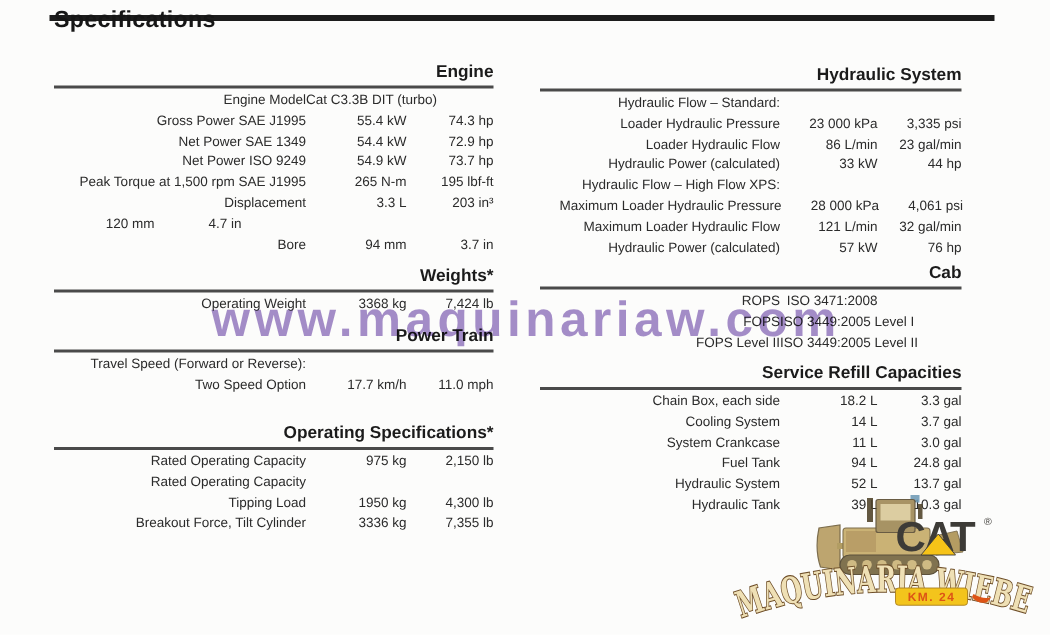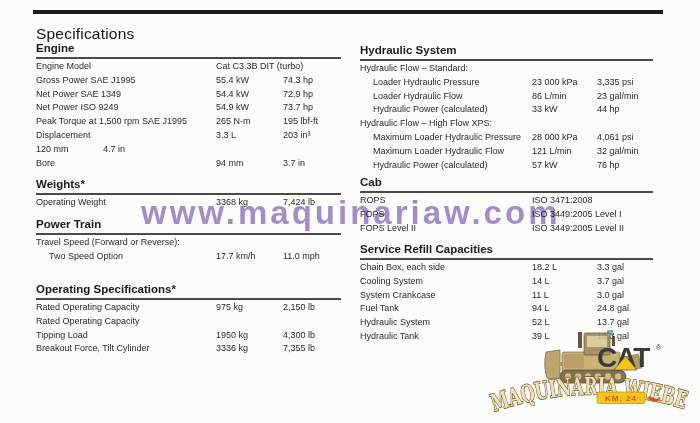--- a/index.html
+++ b/index.html
@@ -5,25 +5,25 @@
   * { margin:0; padding:0; box-sizing:border-box; }
   html,body { width:700px; height:423px; }
   body {
     position:relative;
     background:#fcfcfb;
     font-family:"Liberation Sans", sans-serif;
     color:#262626;
     overflow:hidden;
   }
   #topbar { position:absolute; left:33px; top:10px; width:630px; height:4px; background:#1c1c1c; }
-  #title  { position:absolute; left:36px; top:25px; font-size:15.5px; font-weight:normal; color:#161616; letter-spacing:.2px; }
+  #title  { position:absolute; left:36px; top:5px; font-size:15.5px; font-weight:bold; color:#161616; letter-spacing:.2px; }
   .col { position:absolute; top:0; height:423px; }
   #left-col  { left:36px;  width:309px; }
   #right-col { left:360px; width:297px; }
-  .section { position:absolute; left:0; right:4px; }
+  .section { position:absolute; left:0; right:16px;text-align:right; }
   .section h2 {
     font-size:11.5px; font-weight:bold; color:#1b1b1b; line-height:13px;
     border-bottom:2px solid #4a4a4a; padding-bottom:2px;
   }
   .rows { padding-top:1px; }
   .row { display:flex; align-items:center; height:13.8px; font-size:9px; line-height:13.8px; white-space:nowrap; color:#2b2b2b; }
   .lbl { flex:1; overflow:visible; }
   .lbl.ind { padding-left:13px; }
   .metric { flex:none; width:67px; overflow:visible; }
   .imp    { flex:none; width:58px; overflow:visible; }

